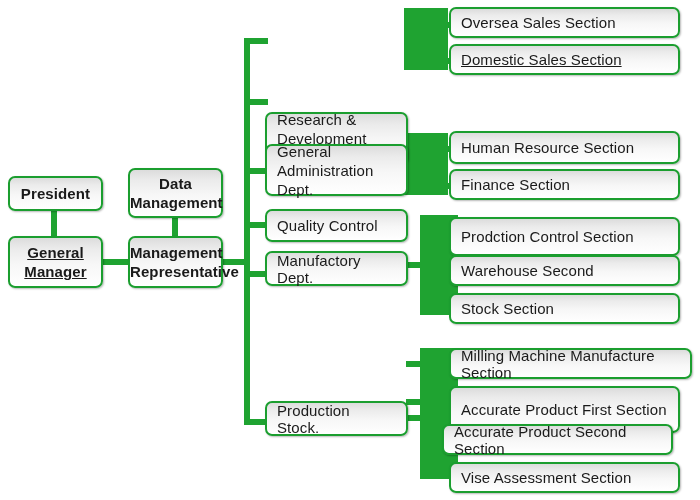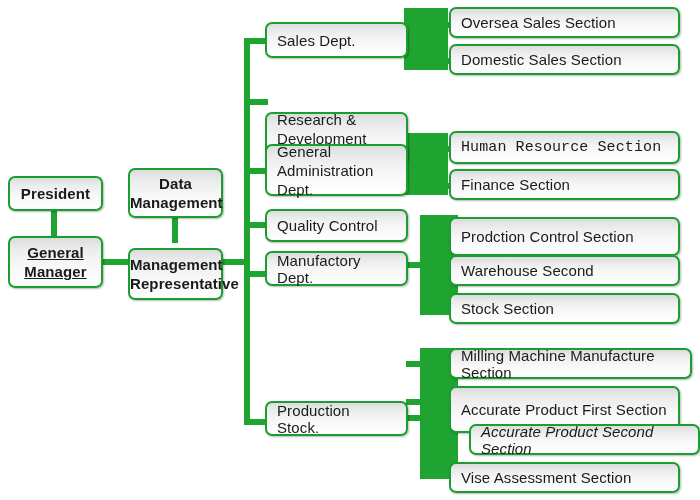--- a/index.html
+++ b/index.html
@@ -104,27 +104,24 @@
   </div>
 
   <div class="node center bold two" style="left:8px; top:236px; width:95px; height:52px;text-decoration:underline;">
     <span class="txt">General Manager</span>
   </div>
 
   <div class="node center bold two" style="left:128px; top:168px; width:95px; height:50px;">
     <span class="txt">Data Management</span>
   </div>
 
-  <div class="node center bold two" style="left:128px; top:236px; width:95px; height:52px;margin-top:12px;">
+  <div class="node center bold two" style="left:128px; top:236px; width:95px; height:52px;">
     <span class="txt">Management Representative</span>
   </div>
 
-  <div class="node" style="left:265px; top:22px; width:143px; height:36px;">
-    <span class="txt">Sales Dept.</span>
-  </div>
 
   <div class="node two" style="left:265px; top:76px; width:143px; height:52px;margin-top:36px;">
     <span class="txt">Research &amp; Development Dept.</span>
   </div>
 
   <div class="node two" style="left:265px; top:144px; width:143px; height:52px;">
     <span class="txt">General Administration Dept.</span>
   </div>
 
   <div class="node" style="left:265px; top:209px; width:143px; height:33px;">
@@ -136,25 +133,25 @@
   </div>
 
   <div class="node" style="left:265px; top:401px; width:143px; height:35px;">
     <span class="txt">Production Stock.</span>
   </div>
 
   <div class="node" style="left:449px; top:7px; width:231px; height:31px;">
     <span class="txt">Oversea Sales Section</span>
   </div>
 
-  <div class="node" style="left:449px; top:44px; width:231px; height:31px;">
+  <div class="node" style="left:449px; top:44px; width:231px; height:31px;text-decoration:underline;">
     <span class="txt">Domestic Sales Section</span>
   </div>
 
-  <div class="node" style="left:449px; top:131px; width:231px; height:33px;font-family:Liberation Mono, monospace;">
+  <div class="node" style="left:449px; top:131px; width:231px; height:33px;">
     <span class="txt">Human Resource Section</span>
   </div>
 
   <div class="node" style="left:449px; top:169px; width:231px; height:31px;">
     <span class="txt">Finance Section</span>
   </div>
 
   <div class="node" style="left:449px; top:217px; width:231px; height:39px;">
     <span class="txt">Prodction Control Section</span>
   </div>
@@ -168,21 +165,21 @@
   </div>
 
   <div class="node" style="left:449px; top:348px; width:243px; height:31px;">
     <span class="txt">Milling Machine Manufacture Section</span>
   </div>
 
   <div class="node" style="left:449px; top:386px; width:231px; height:47px;">
     <span class="txt">Accurate Product First Section</span>
   </div>
 
-  <div class="node" style="left:469px; top:424px; width:231px; height:31px;font-style:italic;">
+  <div class="node" style="left:442px; top:424px; width:231px; height:31px;">
     <span class="txt">Accurate Product Second Section</span>
   </div>
 
   <div class="node" style="left:449px; top:462px; width:231px; height:31px;">
     <span class="txt">Vise Assessment Section</span>
   </div>
 
 </div>
 
 </body></html>

